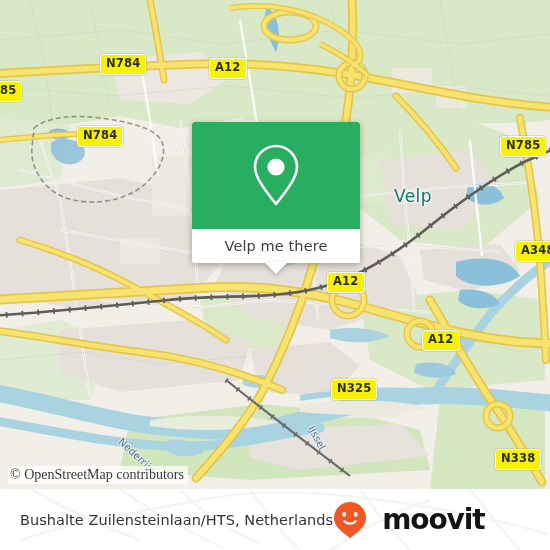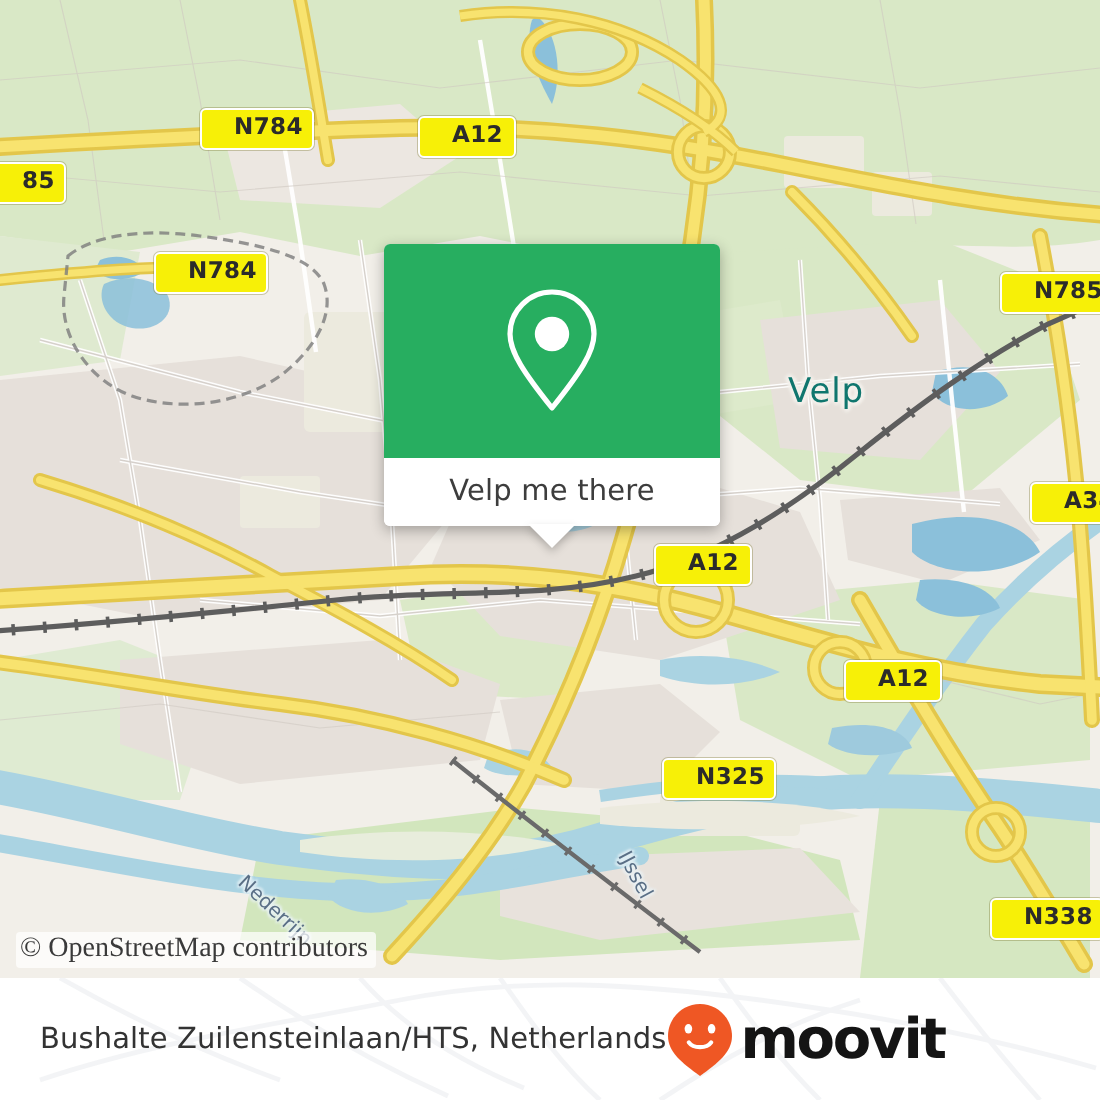--- a/index.html
+++ b/index.html
@@ -56,21 +56,21 @@
   .shield {
     position: absolute;
     background: #f7f007;
     border: 1.5px solid #ffffff;
     border-radius: 3px;
     color: #2b2b2b;
     font-family: "DejaVu Sans", sans-serif;
     font-weight: bold;
     font-size: 11.5px;
     line-height: 1;
-    padding: 3px 5px 4px 16px;
+    padding: 3px 5px 4px 5px;
     letter-spacing: .2px;
     white-space: nowrap;
     box-shadow: 0 0 0 .5px rgba(120,115,40,.35);
   }
 
   
   #place-card {
     position: absolute;
     left: 192px; top: 122px;
     width: 168px;
@@ -151,21 +151,21 @@
   #place-title {
     font-family: "DejaVu Sans", sans-serif;
     font-size: 14.5px;
     color: #333333;
     white-space: nowrap;
     letter-spacing: .05px;
   }
   #brand {
     display: flex;
     align-items: center;
-    gap: 2px;
+    gap: 14px;
   }
   #brand-word {
     font-family: "DejaVu Sans", sans-serif;
     font-weight: bold;
     font-size: 28px;
     color: #141414;
     letter-spacing: -1.1px;
     line-height: 1;
     margin-left: 1px;
   }

